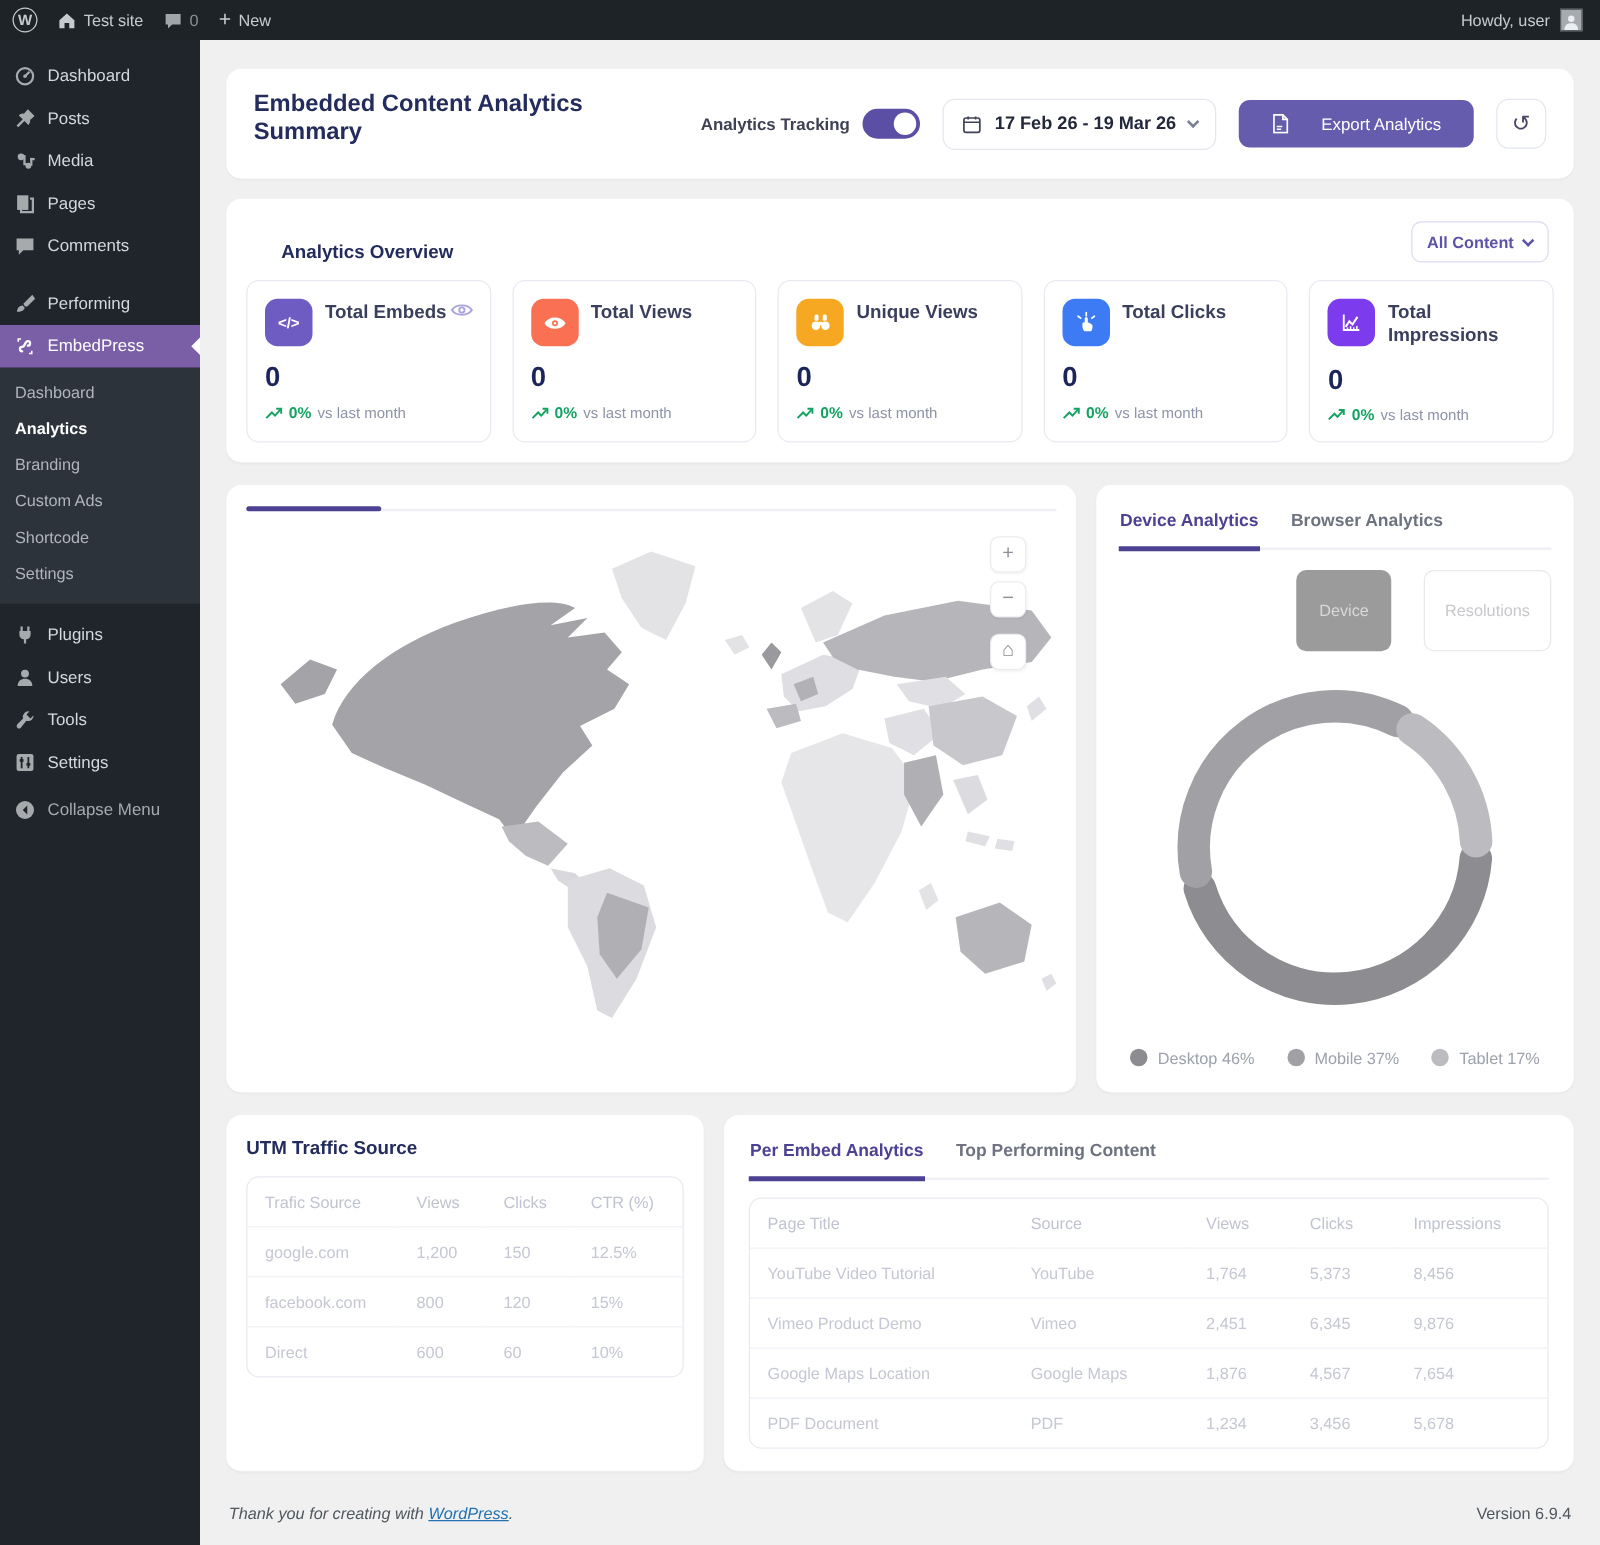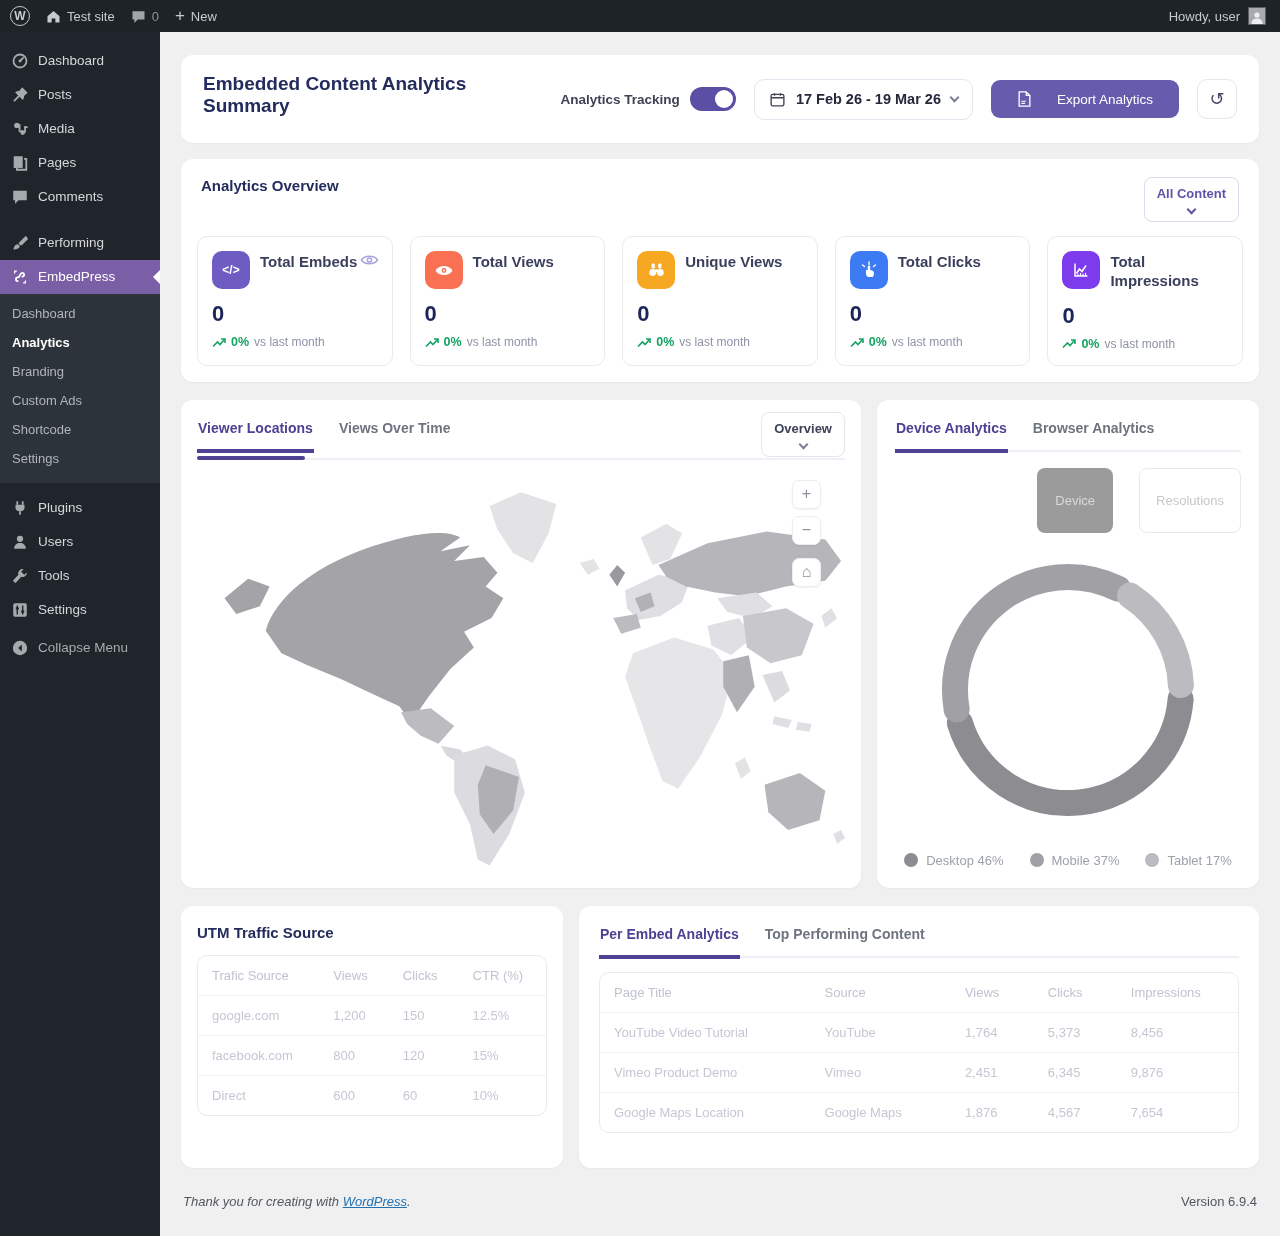--- a/index.html
+++ b/index.html
@@ -38,23 +38,23 @@
   .header-left{flex:1;}
   .tracking{display:flex;align-items:center;gap:10px;font-size:13.5px;color:#3f4254;font-weight:600;}
   .switch{width:46px;height:24px;border-radius:12px;background:#5a4fa5;position:relative;cursor:pointer;flex-shrink:0;}
   .switch .knob{position:absolute;top:3px;right:3px;width:18px;height:18px;border-radius:50%;background:#fff;}
   .date-picker{display:flex;align-items:center;gap:10px;border:1px solid #e4e6ef;border-radius:10px;padding:11px 14px;background:#fff;font-size:14.5px;color:#23283b;font-weight:600;cursor:pointer;}
   .chev{width:7px;height:7px;border-right:2px solid #7a7f93;border-bottom:2px solid #7a7f93;transform:rotate(45deg);margin-top:-3px;}
   .btn-export{display:flex;align-items:center;gap:25px;background:#655cae;color:#fff;border:none;border-radius:9px;padding:11px 26px;font-size:13.5px;cursor:pointer;font-family:inherit;}
   .btn-refresh{width:40px;height:40px;border:1px solid #e4e6ef;background:#fff;border-radius:10px;color:#4a4668;font-size:18px;cursor:pointer;display:flex;align-items:center;justify-content:center;font-family:inherit;}
   
   .overview-card{margin-top:16px;padding:18px 16px 16px;}
-  .overview-head{display:flex;align-items:flex-start;justify-content:space-between;padding:0 4px 14px;}
+  .overview-head{display:flex;align-items:flex-end;justify-content:space-between;padding:0 4px 14px;margin-left:24px;}
   .section-title{font-size:15px;font-weight:700;color:#232c5c;}
-  .select-pill{display:flex;align-items:center;gap:8px;border:1px solid #dcd9f0;border-radius:8px;padding:8px 12px;font-size:13px;color:#5d54a9;font-weight:600;cursor:pointer;background:#fff;flex-direction:column;}
+  .select-pill{display:flex;align-items:center;gap:8px;border:1px solid #dcd9f0;border-radius:8px;padding:8px 12px;font-size:13px;color:#5d54a9;font-weight:600;cursor:pointer;background:#fff;}
   .select-pill .chev{border-color:#5d54a9;}
   .stat-row{display:flex;gap:17px;}
   .stat-card{flex:1;border:1px solid #e9e9f2;border-radius:10px;padding:14px;position:relative;}
   .stat-top{display:flex;align-items:flex-start;gap:10px;}
   .stat-icon{width:38px;height:38px;border-radius:10px;display:flex;align-items:center;justify-content:center;color:#fff;flex-shrink:0;}
   .stat-title{font-size:15px;color:#3a3f5c;font-weight:600;line-height:1.25;padding-top:2px;}
   .stat-eye{position:absolute;top:16px;right:13px;}
   .stat-value{font-size:22px;font-weight:600;color:#1b2559;margin:12px 0 8px;}
   .stat-change{display:flex;align-items:center;gap:5px;font-size:12px;color:#8e93a6;}
   .stat-change b{color:#15a362;font-size:12.5px;}
@@ -389,30 +389,20 @@
             <b>0%</b>
             <span>vs last month</span>
           </div>
         </div>
 
       </div>
     </div>
 
     <div class="row-mid">
       <div class="card loc-card">
-        <div class="loc-head">
-          <div class="tabrow" style="flex:1;border-bottom:none;">
-            <span class="tab active">Viewer Locations</span>
-            <span class="tab">Views Over Time</span>
-          </div>
-          <div class="select-pill">
-            <span>Overview</span>
-            <span class="chev"></span>
-          </div>
-        </div>
         <div style="height:2px;background:#efeff5;margin-top:1px;position:relative;">
             <span style="position:absolute;left:0;top:-2px;width:108px;height:4px;border-radius:3px;background:#4c4193;"></span>
           </div>
 
         <div class="map-wrap">
           <svg width="100%" height="408" viewBox="0 0 660 410" preserveAspectRatio="xMidYMid meet">
 
             <path d="M28 132 L52 112 L74 120 L64 140 L40 148 Z" fill="#a4a4a8"></path>
             <path d="M70 165 C80 130 120 100 170 82 C210 68 250 60 268 70 L248 84 L278 78 L262 94 L292 90 L306 106 L294 120 L312 132 L300 152 L272 166 L282 182 L258 204 L236 232 L218 258 L206 242 L180 230 L146 214 L112 200 L86 188 Z" fill="#a4a4a8"></path>
             <path d="M208 248 L238 244 L262 262 L246 280 L228 272 L214 260 Z" fill="#bcbcc0"></path>
@@ -549,20 +539,27 @@
                   <td>6,345</td>
                   <td>9,876</td>
               </tr>
               <tr>
                 <td>Google Maps Location</td>
                   <td>Google Maps</td>
                   <td>1,876</td>
                   <td>4,567</td>
                   <td>7,654</td>
               </tr>
+              <tr>
+                <td>PDF Document</td>
+                  <td>PDF</td>
+                  <td>1,234</td>
+                  <td>3,456</td>
+                  <td>5,678</td>
+              </tr>
             </tbody>
           </table>
         </div>
       </div>
     </div>
 
     <div class="footer">
       <span class="footer-left">
         <span>Thank you for creating with </span><a href="#">WordPress</a><span>.</span>
       </span>

